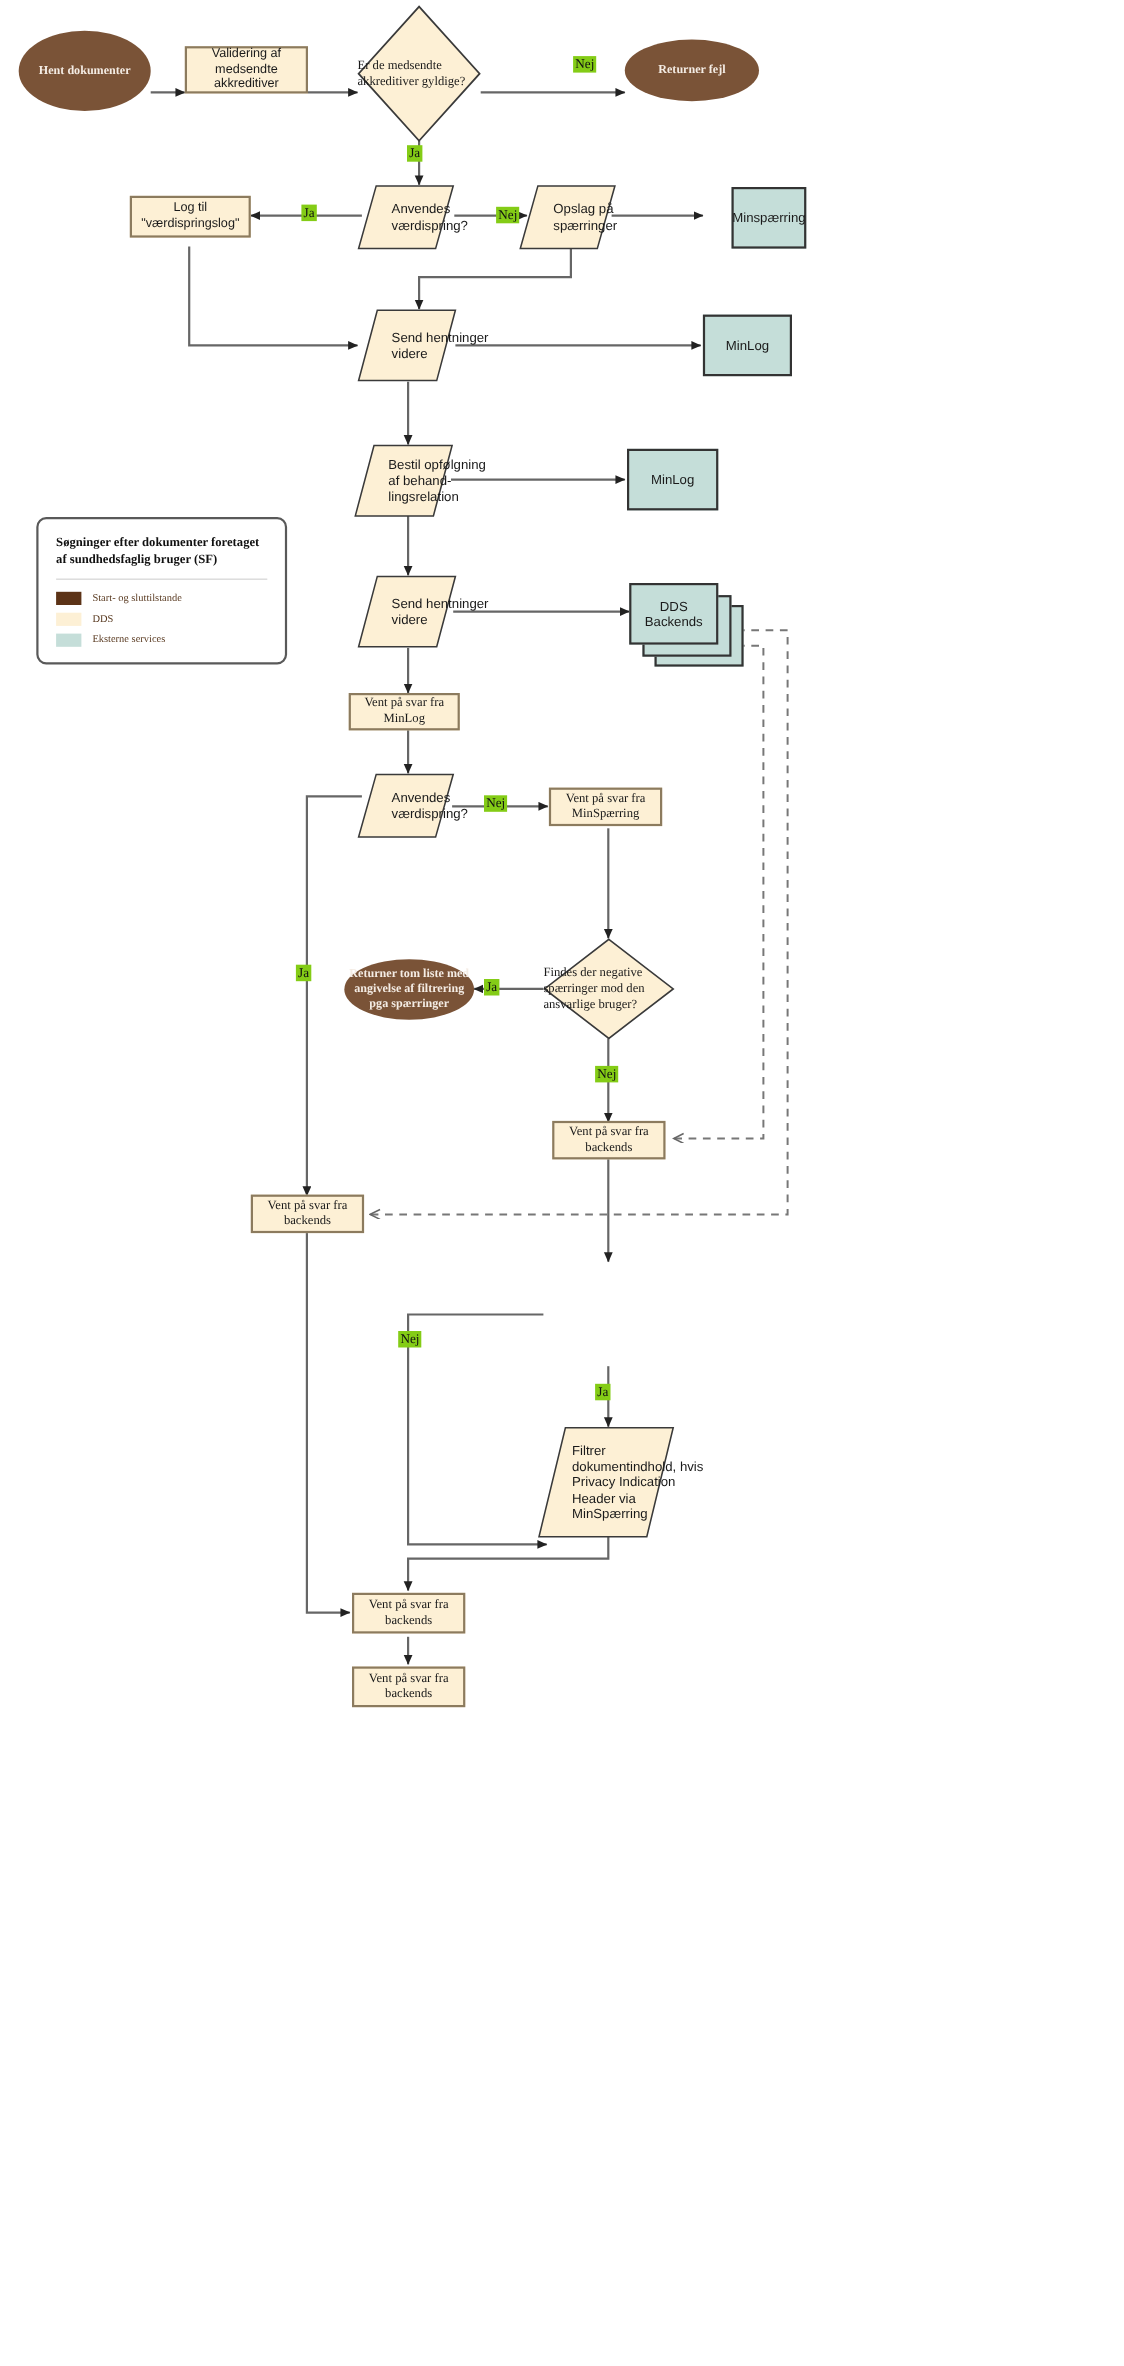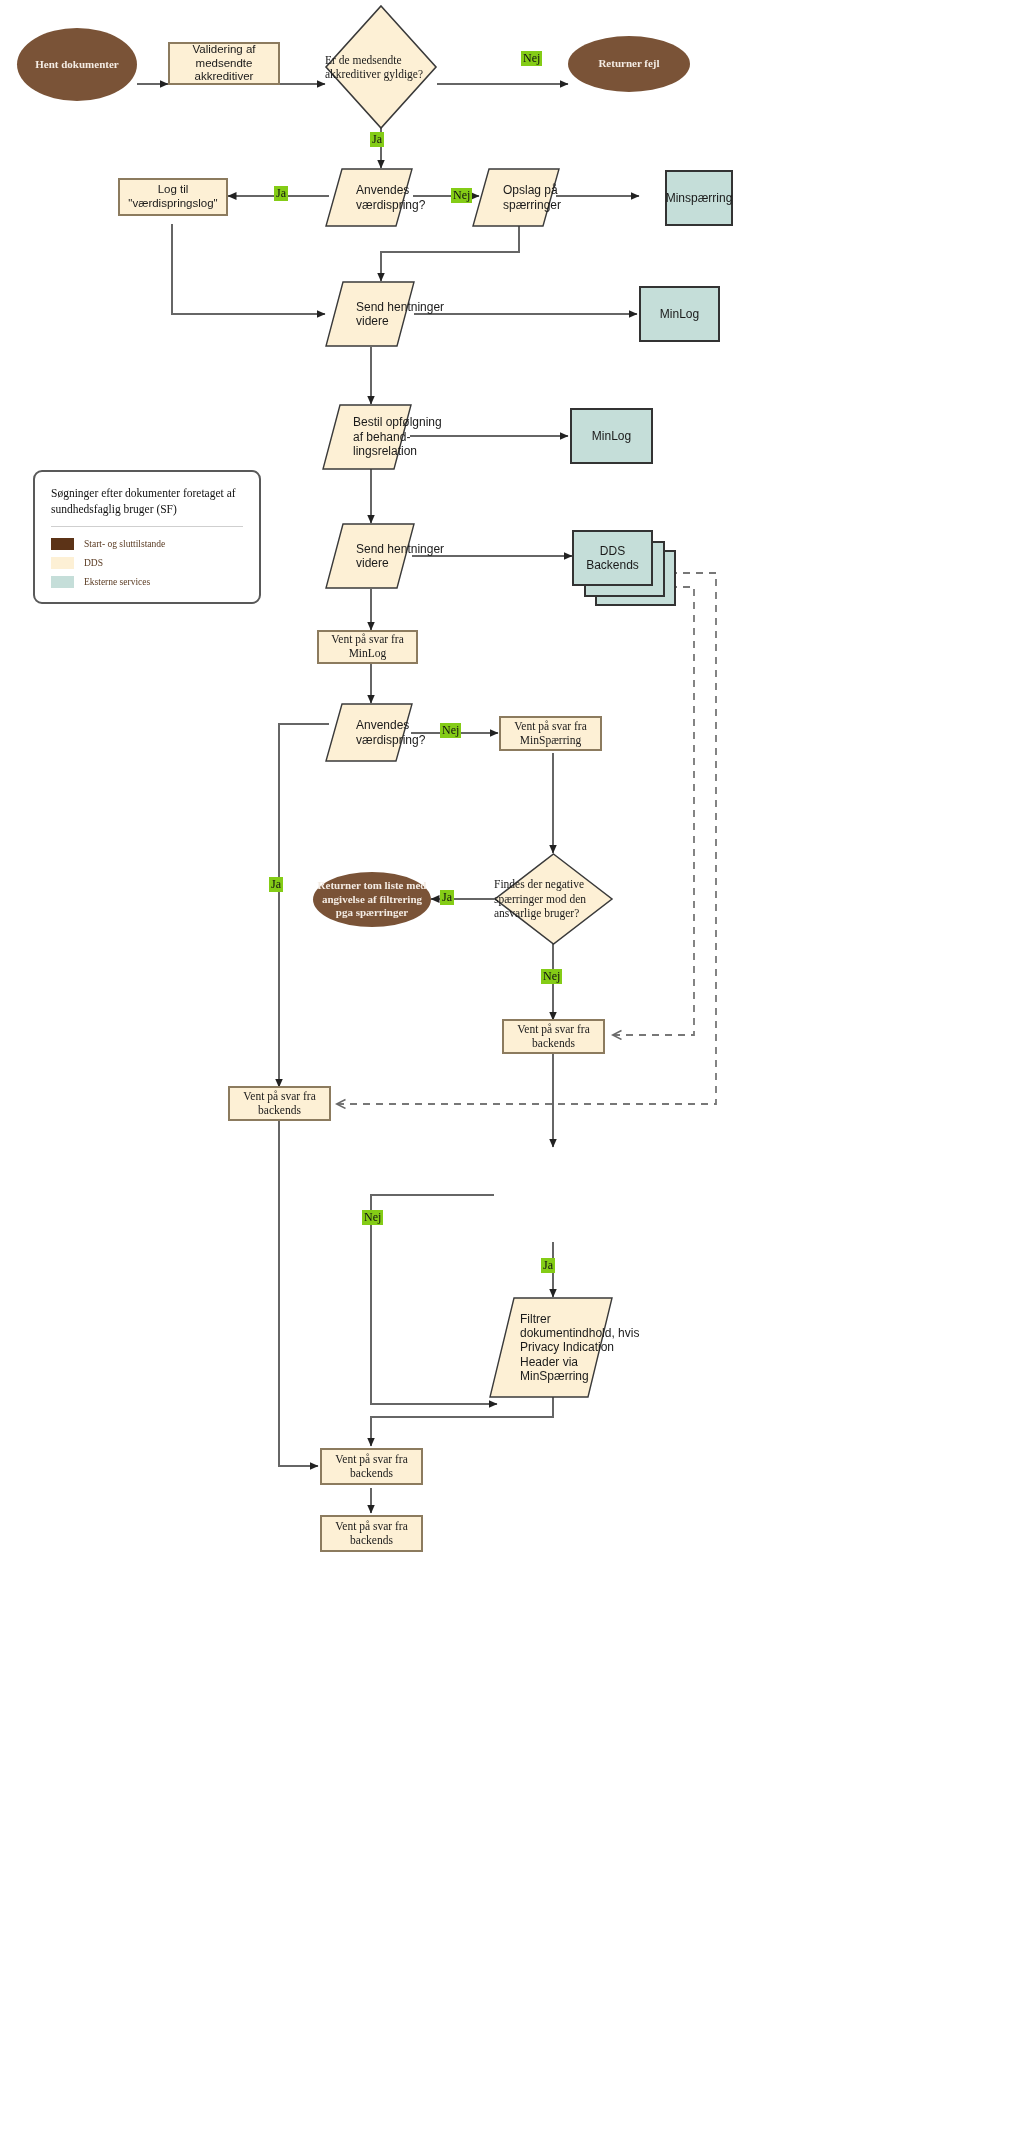--- a/index.html
+++ b/index.html
@@ -46,21 +46,21 @@
             line-height:1.25;}
 
   
   .elabel{position:absolute;font-family:Liberation Serif, serif;font-size:12px;
           color:#111;background:#84cc16;padding:0 2px;white-space:nowrap;}
 
   
   #legend{position:absolute;left:33px;top:470px;width:228px;height:134px;
           background:#ffffff;border:2.5px solid #595959;border-radius:9px;
           box-sizing:border-box;padding:14px 16px 10px 16px;}
-  #legend .ltitle{font-family:"Liberation Serif", serif;font-weight:normal;
+  #legend .ltitle{font-family:"Liberation Serif", serif;font-weight:bold;
                   font-size:11.5px;color:#111;line-height:1.35;}
   #legend .lrule{height:1px;background:#cfcfcf;margin:9px 0 7px 0;}
   .lrow{display:flex;align-items:center;height:19px;}
   .lsw{width:23px;height:12px;margin-right:10px;flex:0 0 auto;}
   .ltxt{font-family:"Liberation Serif", serif;font-size:9.5px;color:#5a3b22;}
 </style>
 </head>
 <body>
 
 <div id="canvas">

